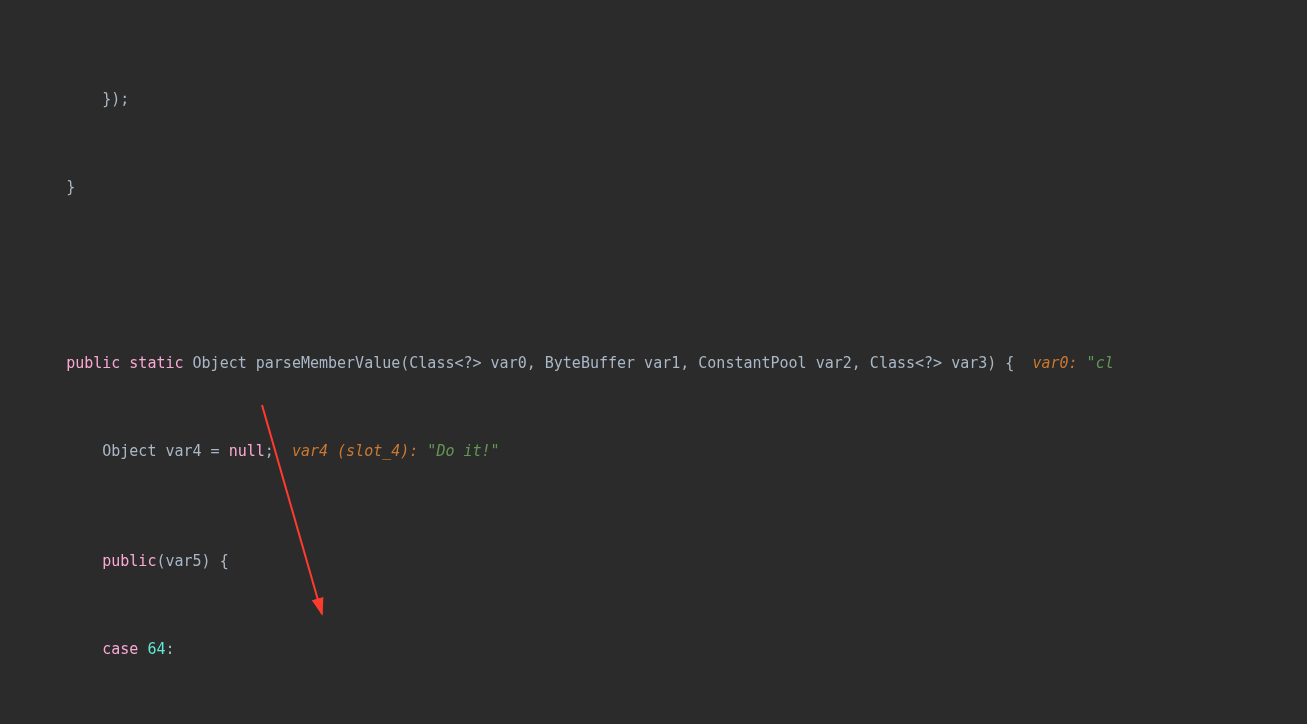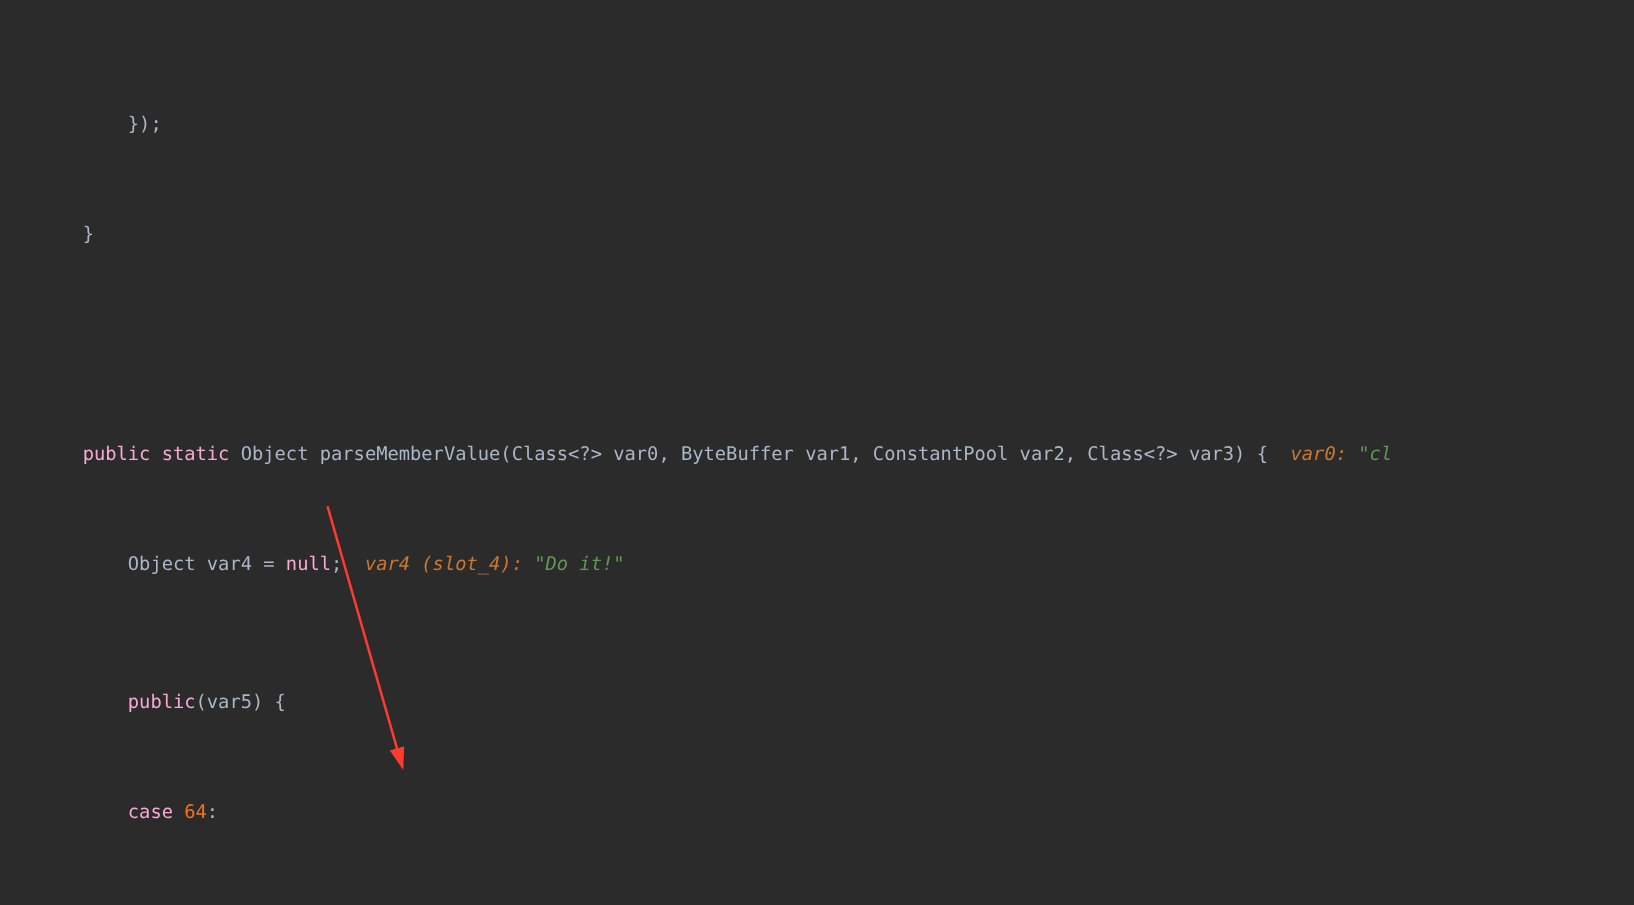--- a/index.html
+++ b/index.html
@@ -25,21 +25,21 @@
   .line {
     position: relative;
     height: 22px;
   }
   .code {
     position: relative;
     z-index: 1;
   }
   .k  { color: #f9a8d4; }            
   .n  { color: #a9b7c6; }            
-  .num{ color: #f97316; } 
+  .num{ color: #5eead4; } 
   .ci { color: #629755; font-style: italic; } 
   .cv { color: #cc7832; font-style: italic; } 
   
   svg.arrow {
     position: absolute;
     left: 0;
     top: 0;
     width: 1307px;
     height: 724px;
     pointer-events: none;

